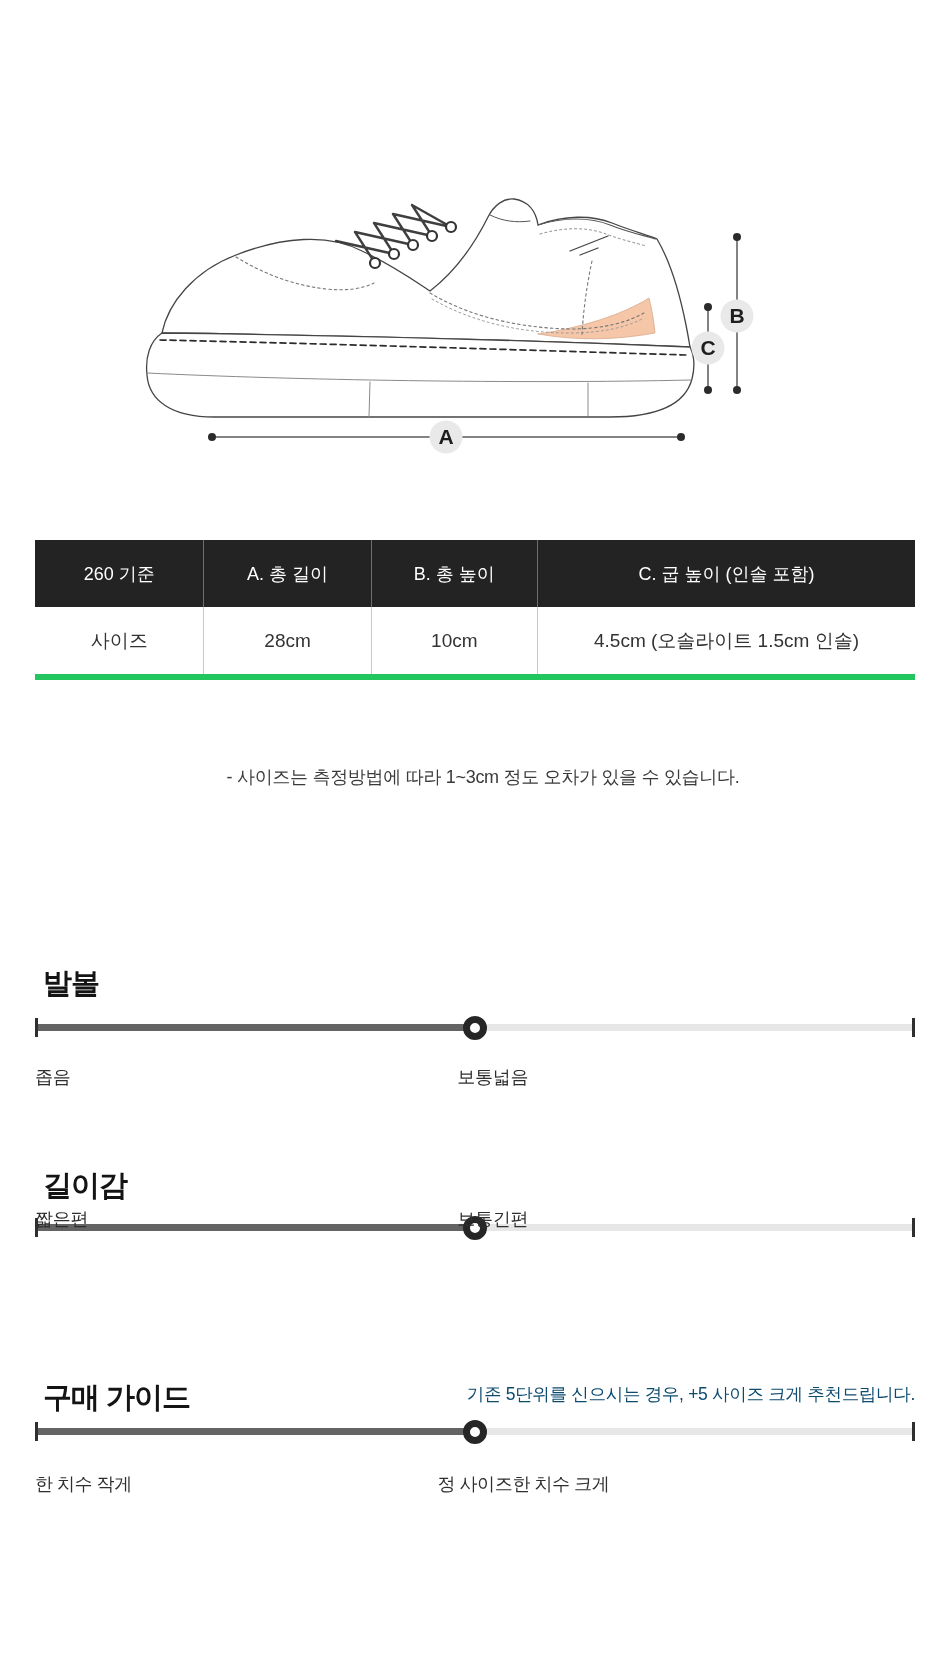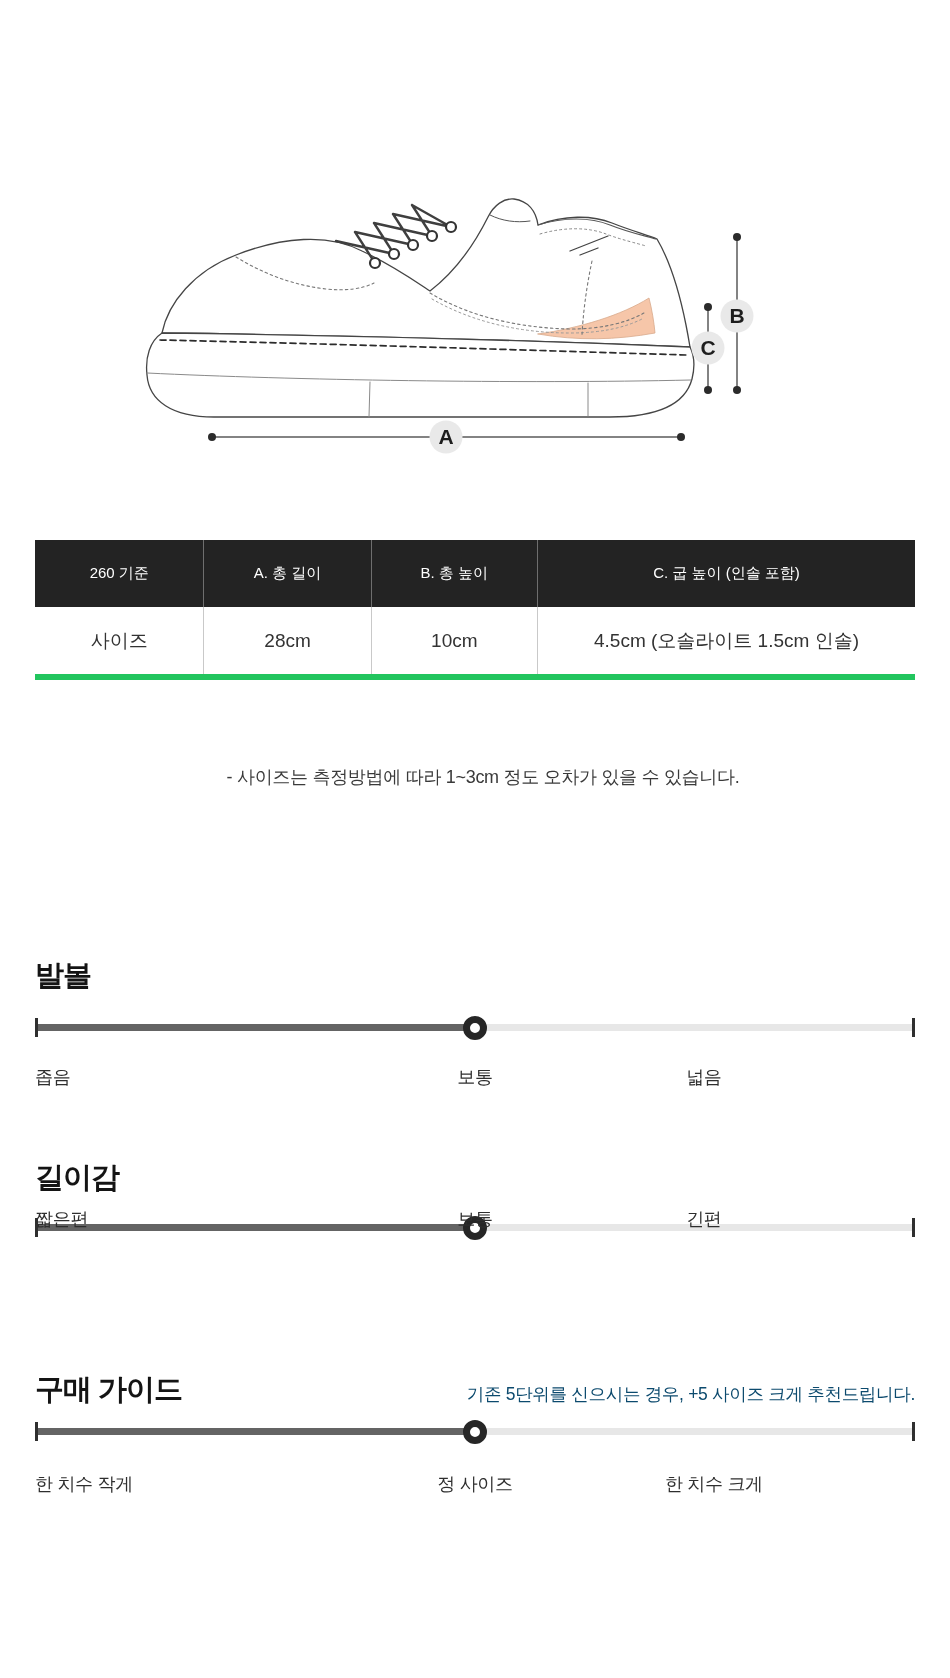--- a/index.html
+++ b/index.html
@@ -9,61 +9,62 @@
     overflow:hidden;
   }
   .fig{position:absolute;left:140px;top:165px;}
 
   
   .size-table{
     position:absolute;left:35px;top:540px;width:880px;
     border-collapse:collapse;table-layout:fixed;text-align:center;
   }
   .size-table th{
-    background:#232323;color:#ffffff;font-weight:400;font-size:15px;
+    background:#232323;color:#ffffff;font-weight:400;font-size:18px;
     height:65px;border-left:1px solid #6e6e6e;
   }
   .size-table th:first-child{border-left:none;}
   .size-table td{
     font-size:19px;color:#333333;height:65px;background:#fff;
     border-left:1px solid #c9c9c9;border-bottom:6px solid #22c55e;
   }
   .size-table td:first-child{border-left:none;}
 
   .note{
     position:absolute;left:0;top:765px;width:100%;text-align:center;
     font-size:18px;color:#3a3a3a;letter-spacing:-0.3px;padding-left:8px;
   }
 
   
   .sec-title{
-    position:absolute;left:35px;margin:0;font-size:29px;font-weight:700;
+    position:absolute;left:35px;margin:8px;font-size:29px;font-weight:700;
     color:#141414;letter-spacing:-1px;
   }
   .guide-tip{
     position:absolute;right:35px;font-size:17.5px;color:#0c4a6e;letter-spacing:-0.3px;
   }
   .slider{position:absolute;left:35px;width:880px;height:23px;}
   .slider .track{position:absolute;left:0;right:0;top:8px;height:7px;background:#e7e7e7;}
   .slider .fill{position:absolute;left:0;top:8px;height:7px;background:#646464;}
   .slider .tick{position:absolute;top:2px;width:3px;height:19px;background:#2f2f2f;}
   .slider .tick.left{left:0;}
   .slider .tick.right{right:0;}
   .slider .knob{
     position:absolute;top:50%;left:50%;width:10px;height:10px;background:#fff;
     border:7px solid #262626;border-radius:50%;transform:translate(-50%,-50%);
     box-sizing:content-box;
   }
   .slider-labels{
     position:absolute;left:35px;width:880px;display:grid;
     grid-template-columns:1fr auto 1fr;font-size:18px;color:#2e2e2e;
     letter-spacing:-0.3px;
+    font-family:Liberation Serif, serif;
   }
   .slider-labels span:nth-child(2){text-align:left;}
-  .slider-labels span:nth-child(3){text-align:center;}
+  .slider-labels span:nth-child(3){text-align:left;}
 </style>
 </head>
 <body>
 
 <div class="page">
 
   <svg class="fig" width="620" height="290" viewBox="0 0 620 290">
     <g fill="none" stroke="#454545" stroke-width="1.3" stroke-linecap="round" stroke-linejoin="round">
 
       <path fill="#ffffff" d="M 22,168 C 28,138 54,106 96,90 C 142,72 188,68 222,86

